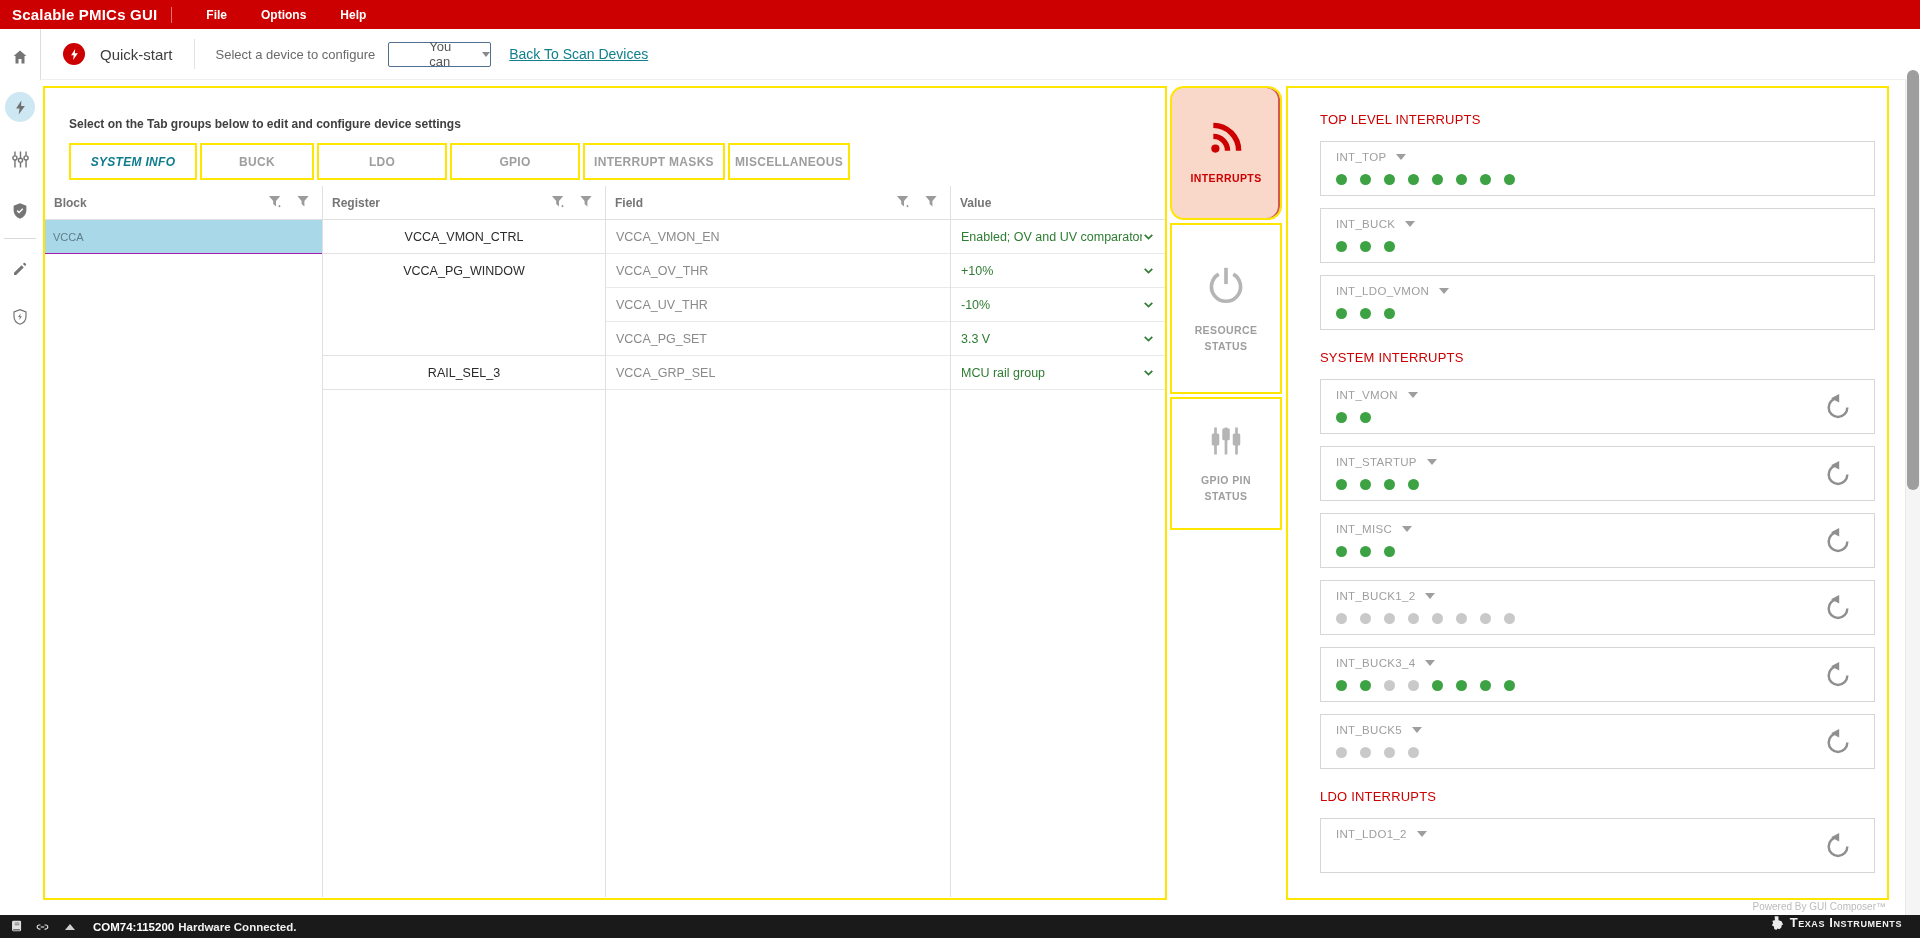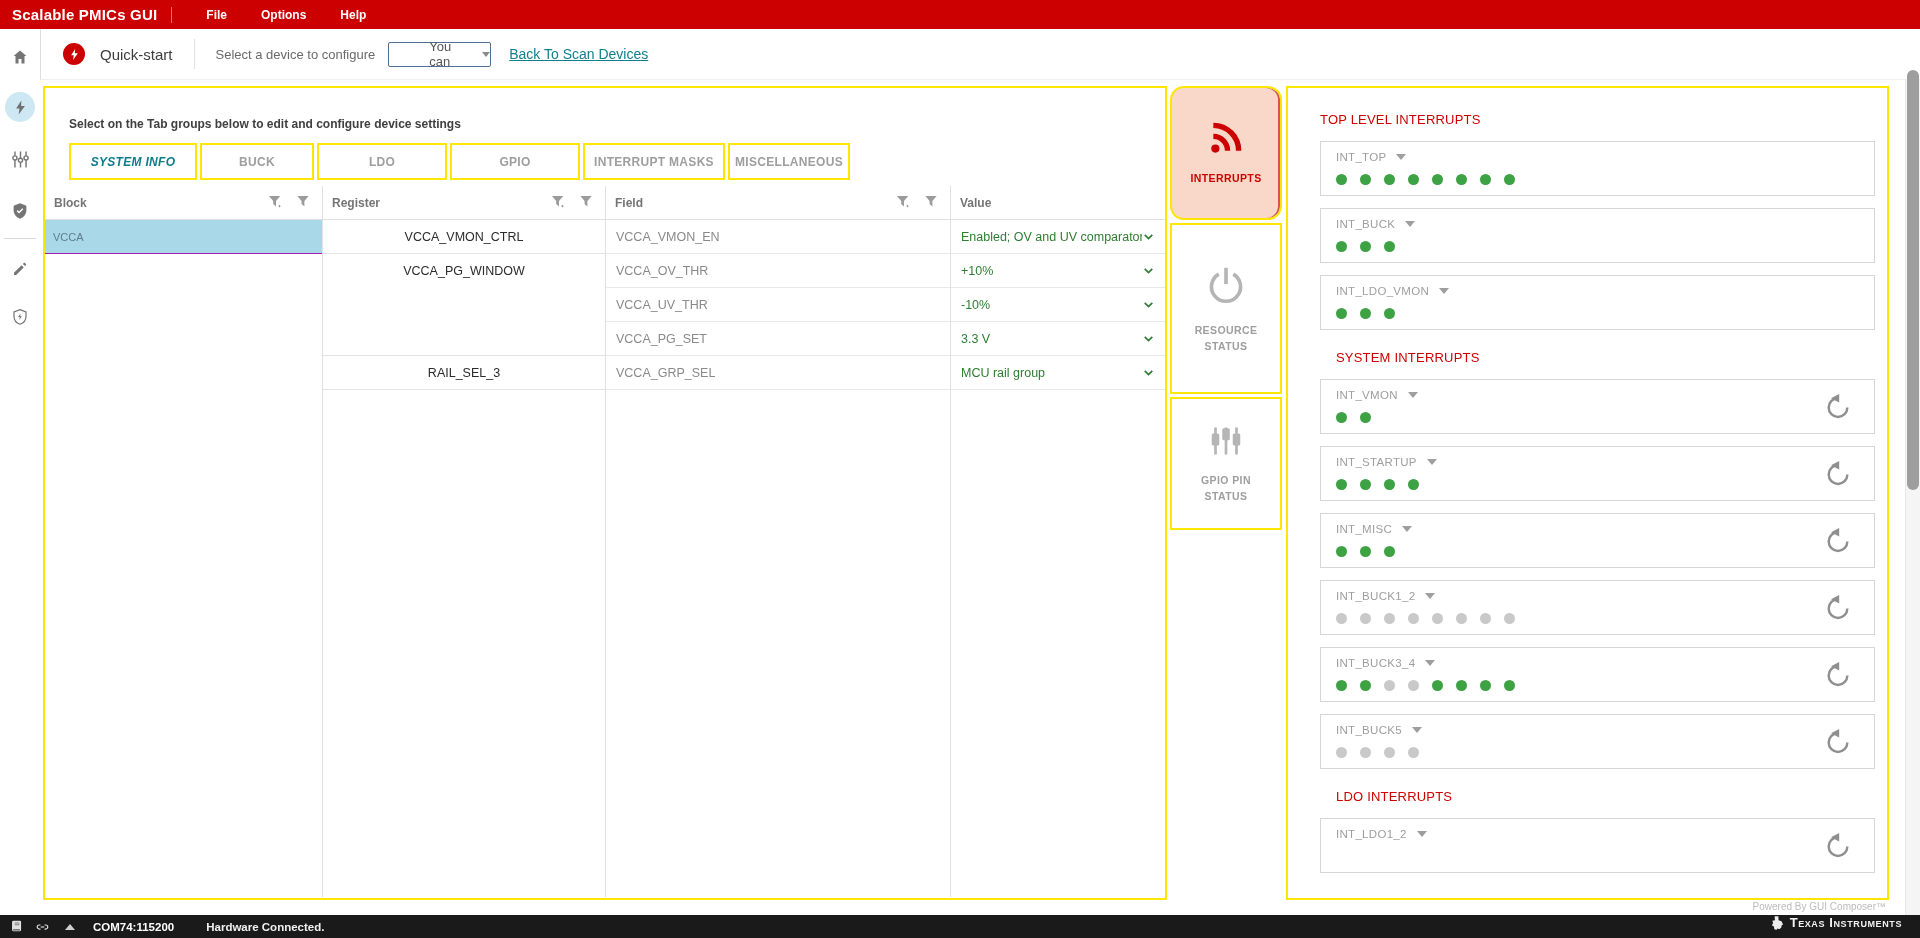--- a/index.html
+++ b/index.html
@@ -88,21 +88,21 @@
   .side-tab:nth-child(4){height:132px;}
   .side-tab .lbl{font-size:10.5px;font-weight:bold;letter-spacing:.4px;color:#9e9e9e;
     margin-top:14px;text-align:center;width:86px;line-height:1.45;}
   .side-tab.active{background:var(--active-tab-pink);box-shadow:inset -2px 0 0 rgba(187,0,0,.6);color:var(--ti-red);border-radius:14px;}
   .side-tab.active .lbl{color:var(--ti-red);}
 
   
   .panel-int{position:absolute;left:1286px;top:86px;width:603px;height:814px;background:#fff;
     border:2px solid var(--border-yellow);overflow:hidden;padding:24px 12px 0 32px;}
   .int-section-title{font-size:13px;color:var(--ti-red);margin-bottom:14px;letter-spacing:.2px;}
-  .int-section + .int-section .int-section-title{margin-top:20px;margin-left:16px;}
+  .int-section + .int-section .int-section-title{margin-top:20px;}
   .int-row{position:relative;height:55px;border:1px solid #d6d6d6;background:#fff;margin-bottom:12px;}
   .int-row-head{display:inline-flex;align-items:center;gap:10px;margin:9px 0 0 15px;cursor:pointer;}
   .int-name{font-size:11.5px;color:#9e9e9e;letter-spacing:.3px;}
   .caret-down{width:0;height:0;border-left:5px solid transparent;border-right:5px solid transparent;
     border-top:6px solid #9e9e9e;}
   .int-dots{display:flex;gap:13px;margin:9px 0 0 15px;}
   .dot{width:11px;height:11px;border-radius:50%;}
   .dot.on{background:var(--dot-green);}
   .dot.off{background:var(--dot-gray);}
   .reset-btn{position:absolute;right:22px;top:50%;transform:translateY(-50%);background:none;
@@ -115,21 +115,21 @@
     background:#9e9e9e;cursor:pointer;}
 
   
   .powered{position:absolute;right:34px;top:901px;font-size:10px;color:#bbb;}
   .statusbar{position:absolute;left:0;top:915px;width:1920px;height:23px;background:var(--statusbar-black);
     display:flex;align-items:center;color:#e8e8e8;z-index:6;}
   .sb-ic{margin-left:10px;display:flex;cursor:pointer;}
   .sb-caret{width:0;height:0;border-left:5px solid transparent;border-right:5px solid transparent;
     border-bottom:6px solid #d0d0d0;margin-left:14px;cursor:pointer;}
   .sb-com{font-size:11.5px;font-weight:bold;margin-left:18px;color:#fff;}
-  .sb-status{font-size:11.5px;font-weight:bold;margin-left:32px;color:#f0f0f0;}
+  .sb-status{font-size:11.5px;font-weight:bold;margin-left:4px;color:#f0f0f0;}
   .brand{position:absolute;right:18px;top:0;height:15px;display:flex;align-items:center;gap:6px;}
   .brand-text{font-variant:small-caps;font-size:13px;font-weight:bold;letter-spacing:.6px;color:#f2f2f2;}
 </style>
 </head>
 <body>
 
 <div class="menubar">
   <div class="menu-title">Scalable PMICs GUI</div>
   <div class="menu-sep"></div>
   <div class="menu-item">File</div>

